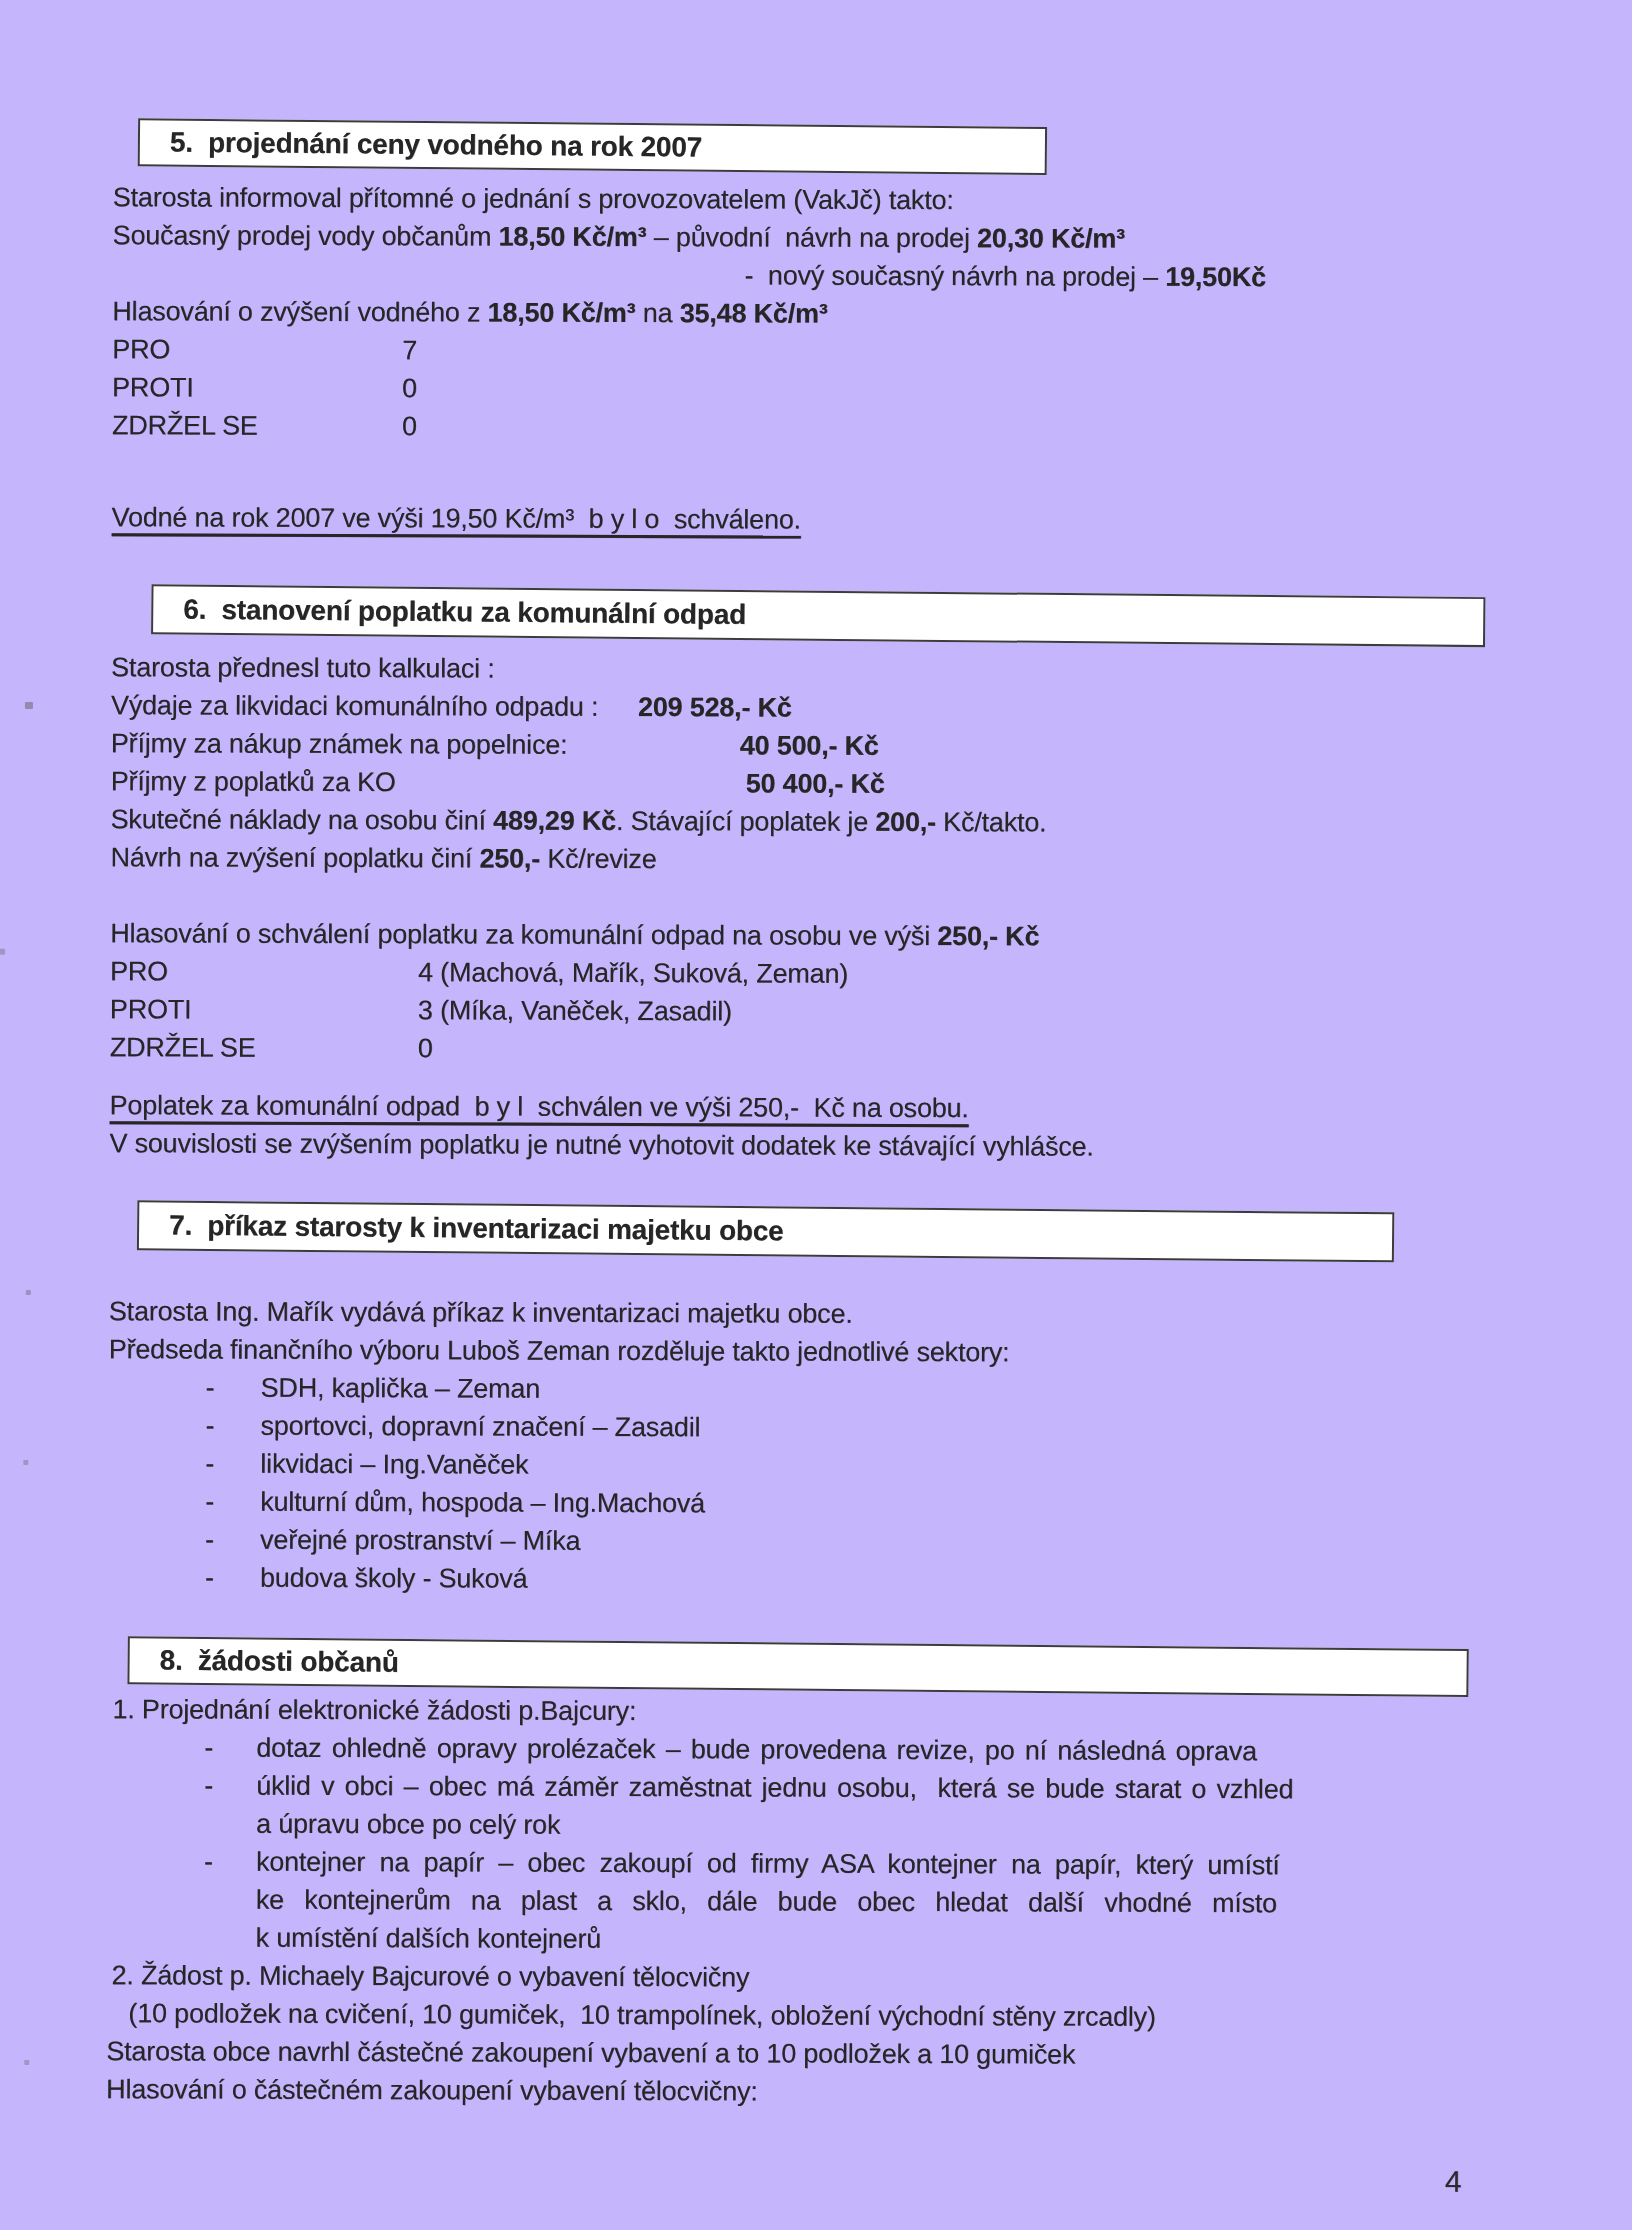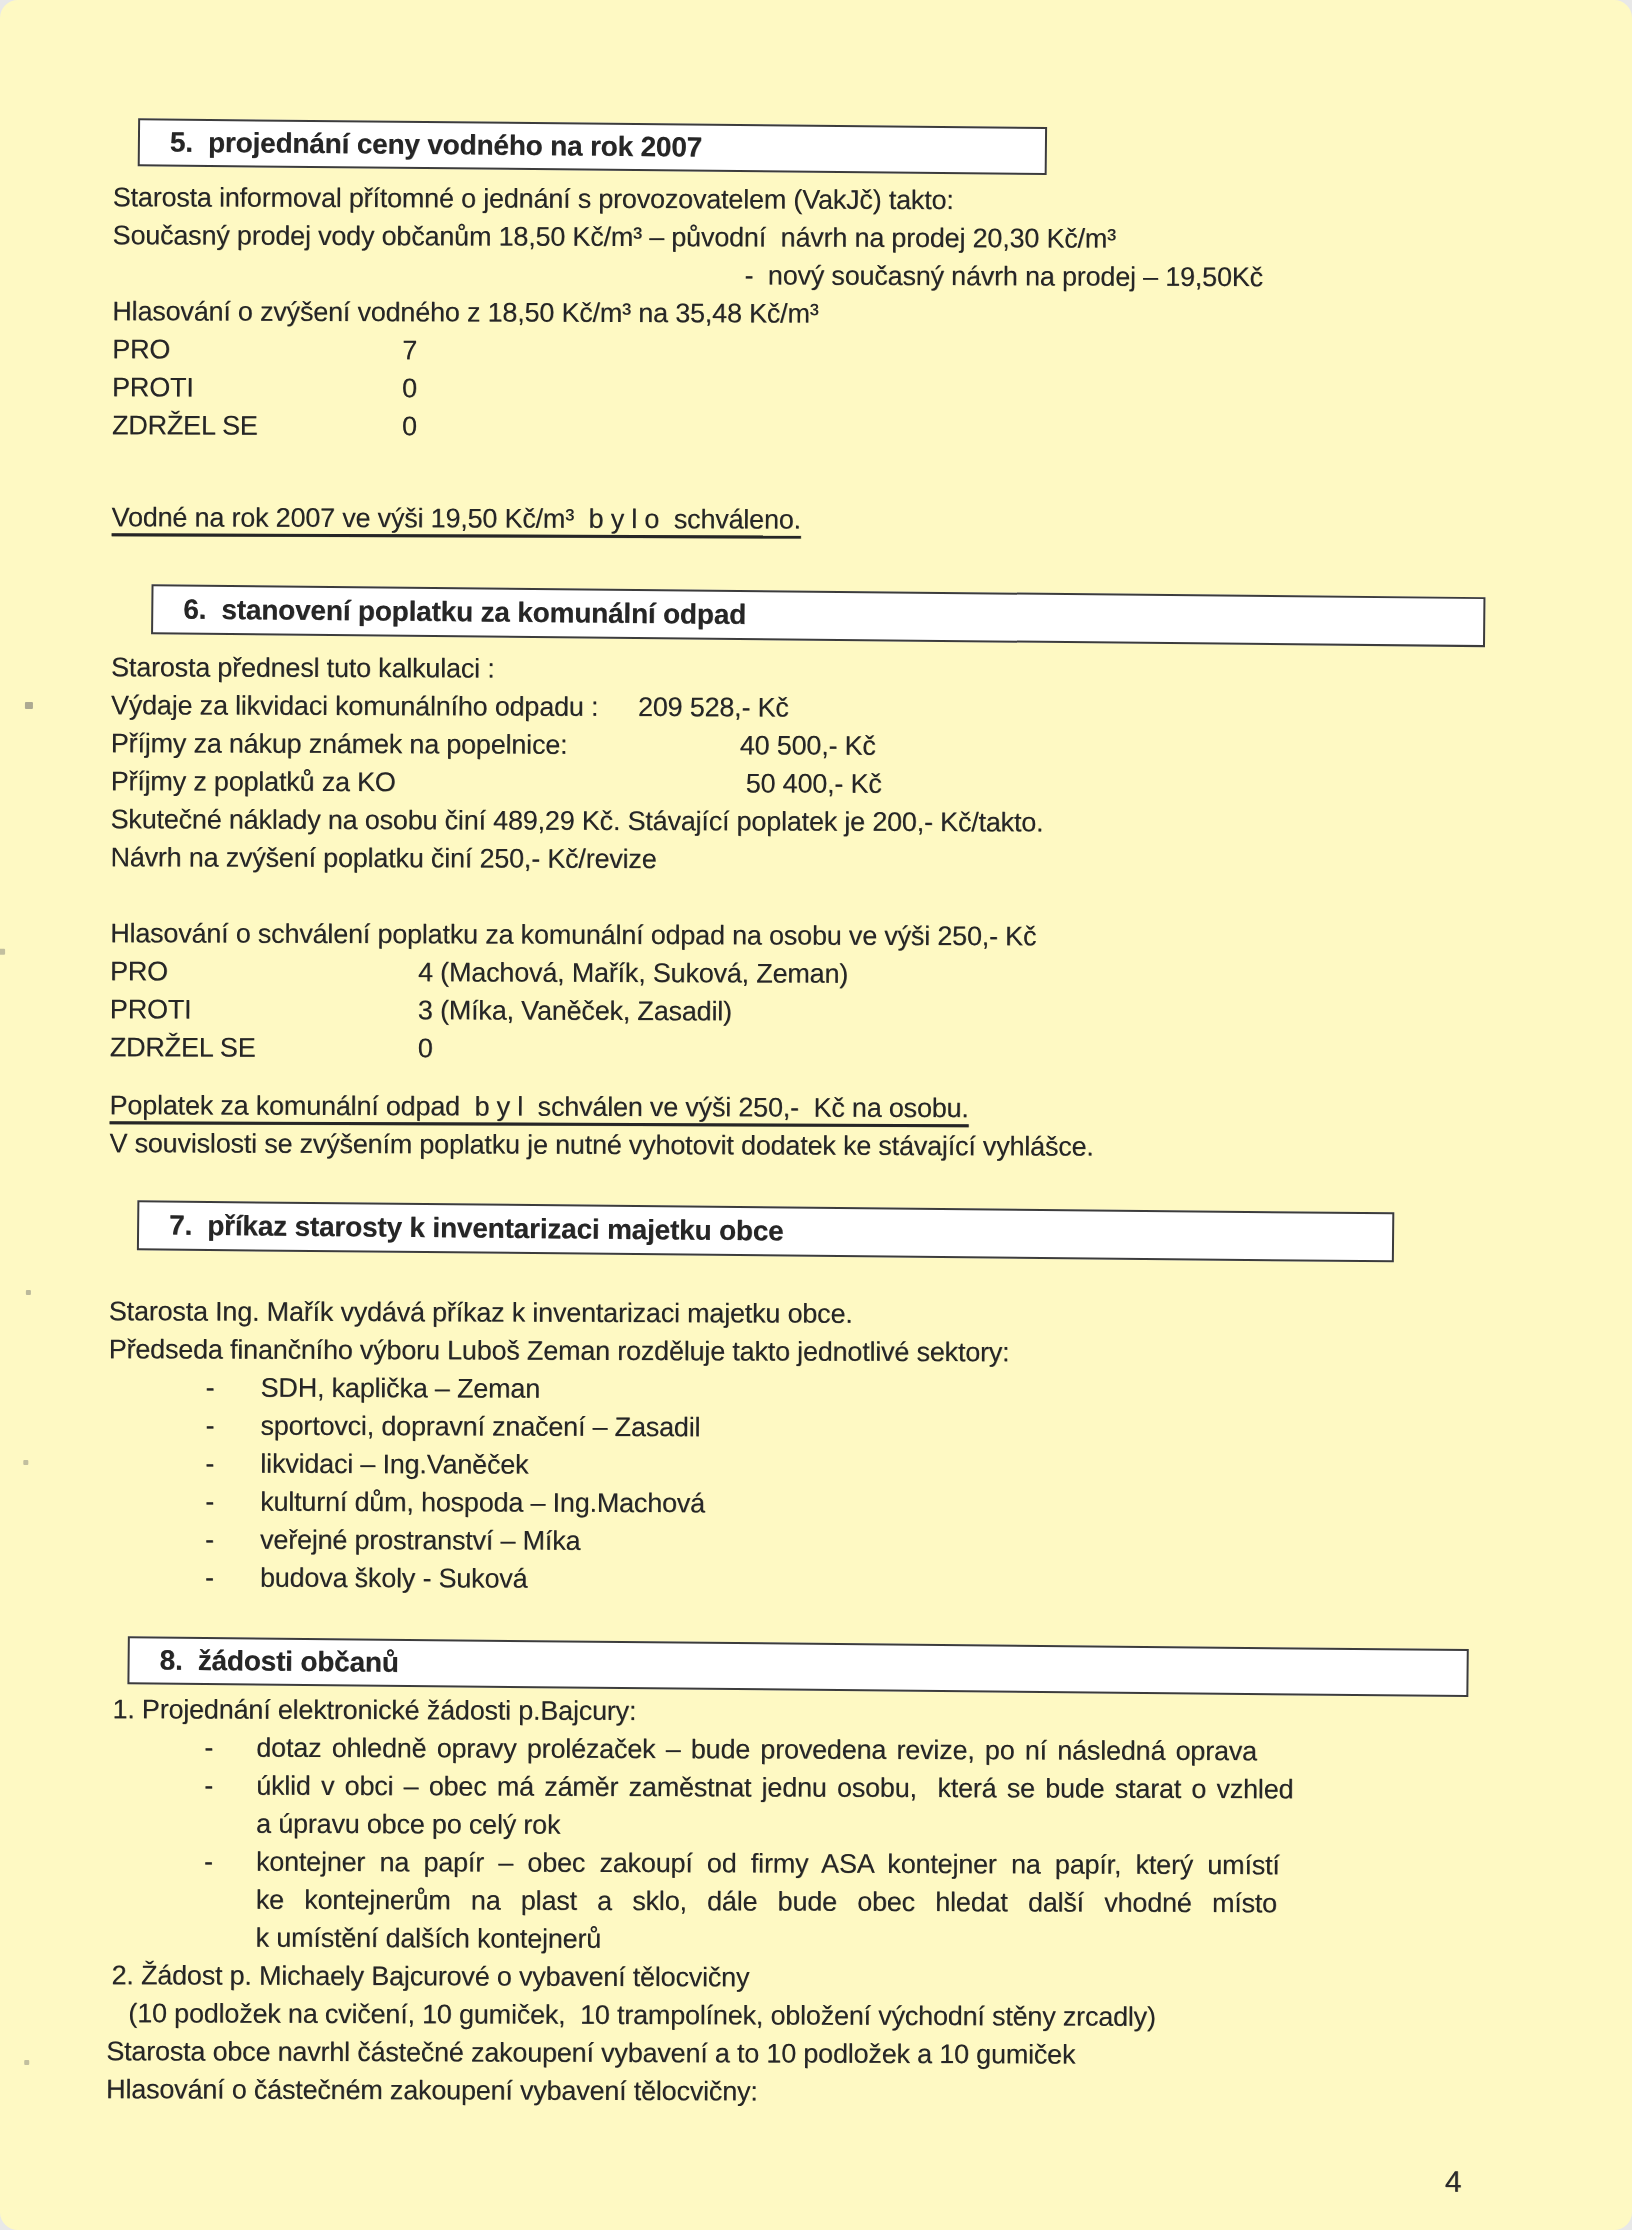--- a/index.html
+++ b/index.html
@@ -1,23 +1,22 @@
 <!DOCTYPE html>
 <html><head>
 <meta charset="utf-8">
 <style>
   html,body{margin:0;padding:0;background:#e8e8e8;}
   .page{
     position:relative;
     width:1632px;height:2230px;
-    background:#fef9c3;
+    background:#c4b5fd;
     overflow:hidden;
     font-family:"Liberation Sans","DejaVu Sans",sans-serif;
     color:#262626;
-    border-radius:18px;
   }
   .sheet{
     position:absolute;left:0;top:0;width:1632px;height:2230px;
     transform:rotate(0.2deg);
     transform-origin:60px 120px;
   }
   .box{
     position:absolute;
     border:2.5px solid #3c3c3c;
     background:#fff;
@@ -34,21 +33,21 @@
     text-shadow:0.4px 0.2px 0 rgba(38,38,38,0.5);
   }
   .block{position:absolute;}
   .line{
     font-size:27px;
     line-height:38px;
     white-space:pre-wrap;
     letter-spacing:-0.2px;
     text-shadow:0.4px 0.2px 0 rgba(38,38,38,0.45);
   }
-  .line .b{font-weight:400;}
+  .line .b{font-weight:700;}
   .line.u{
     text-decoration:underline;
     text-decoration-thickness:2.5px;
     text-underline-offset:7px;
   }
   .col{display:inline-block;}
   .page-number{
     position:absolute;
     font-size:30px;
     color:#2b2b2b;

